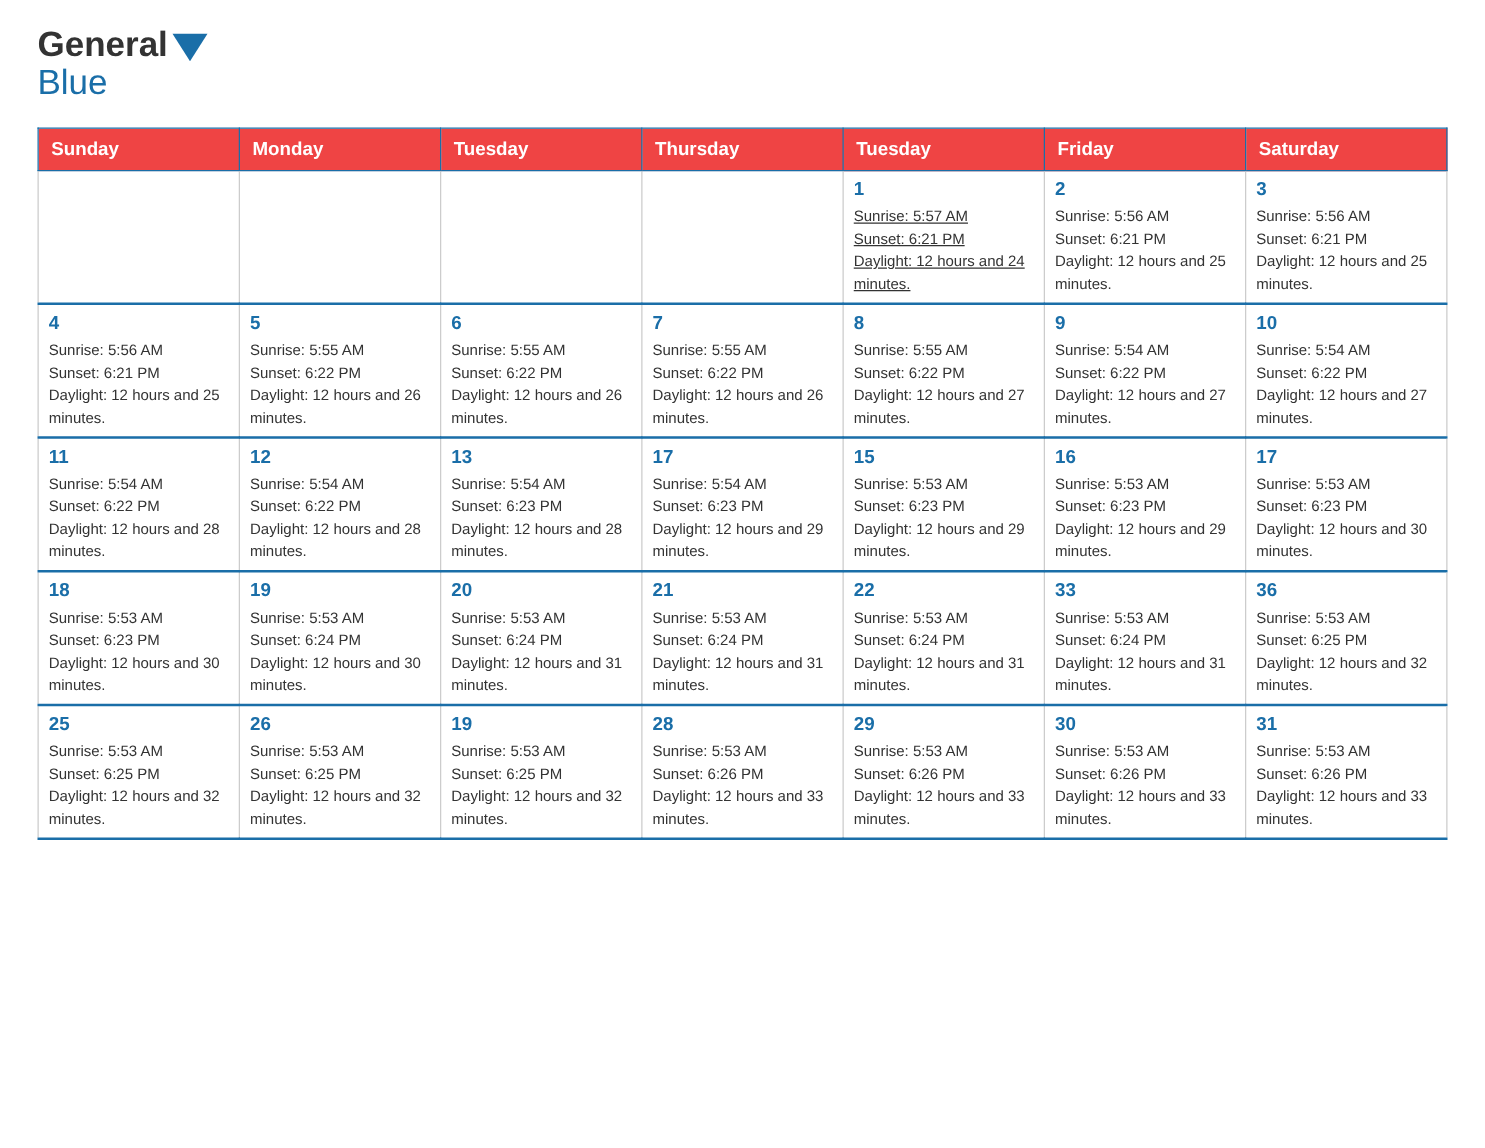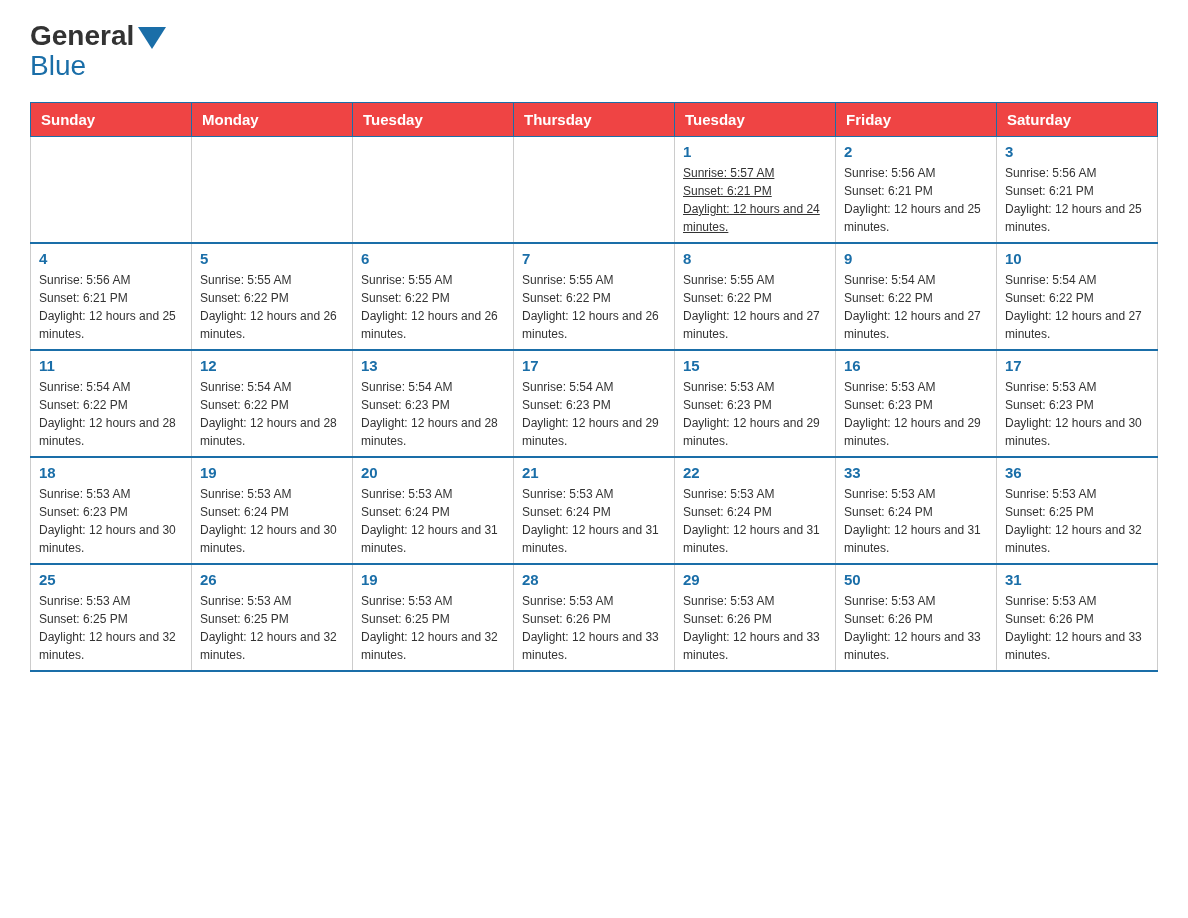--- a/index.html
+++ b/index.html
@@ -309,21 +309,21 @@
 Sunset: 6:26 PM
 Daylight: 12 hours and 33 minutes.</div>
         </td>
         <td>
           <div class="day-number">29</div>
           <div class="day-info" style="white-space: pre-line;">Sunrise: 5:53 AM
 Sunset: 6:26 PM
 Daylight: 12 hours and 33 minutes.</div>
         </td>
         <td>
-          <div class="day-number">50</div>
+          <div class="day-number">30</div>
           <div class="day-info" style="white-space: pre-line;">Sunrise: 5:53 AM
 Sunset: 6:26 PM
 Daylight: 12 hours and 33 minutes.</div>
         </td>
         <td>
           <div class="day-number">31</div>
           <div class="day-info" style="white-space: pre-line;">Sunrise: 5:53 AM
 Sunset: 6:26 PM
 Daylight: 12 hours and 33 minutes.</div>
         </td>

